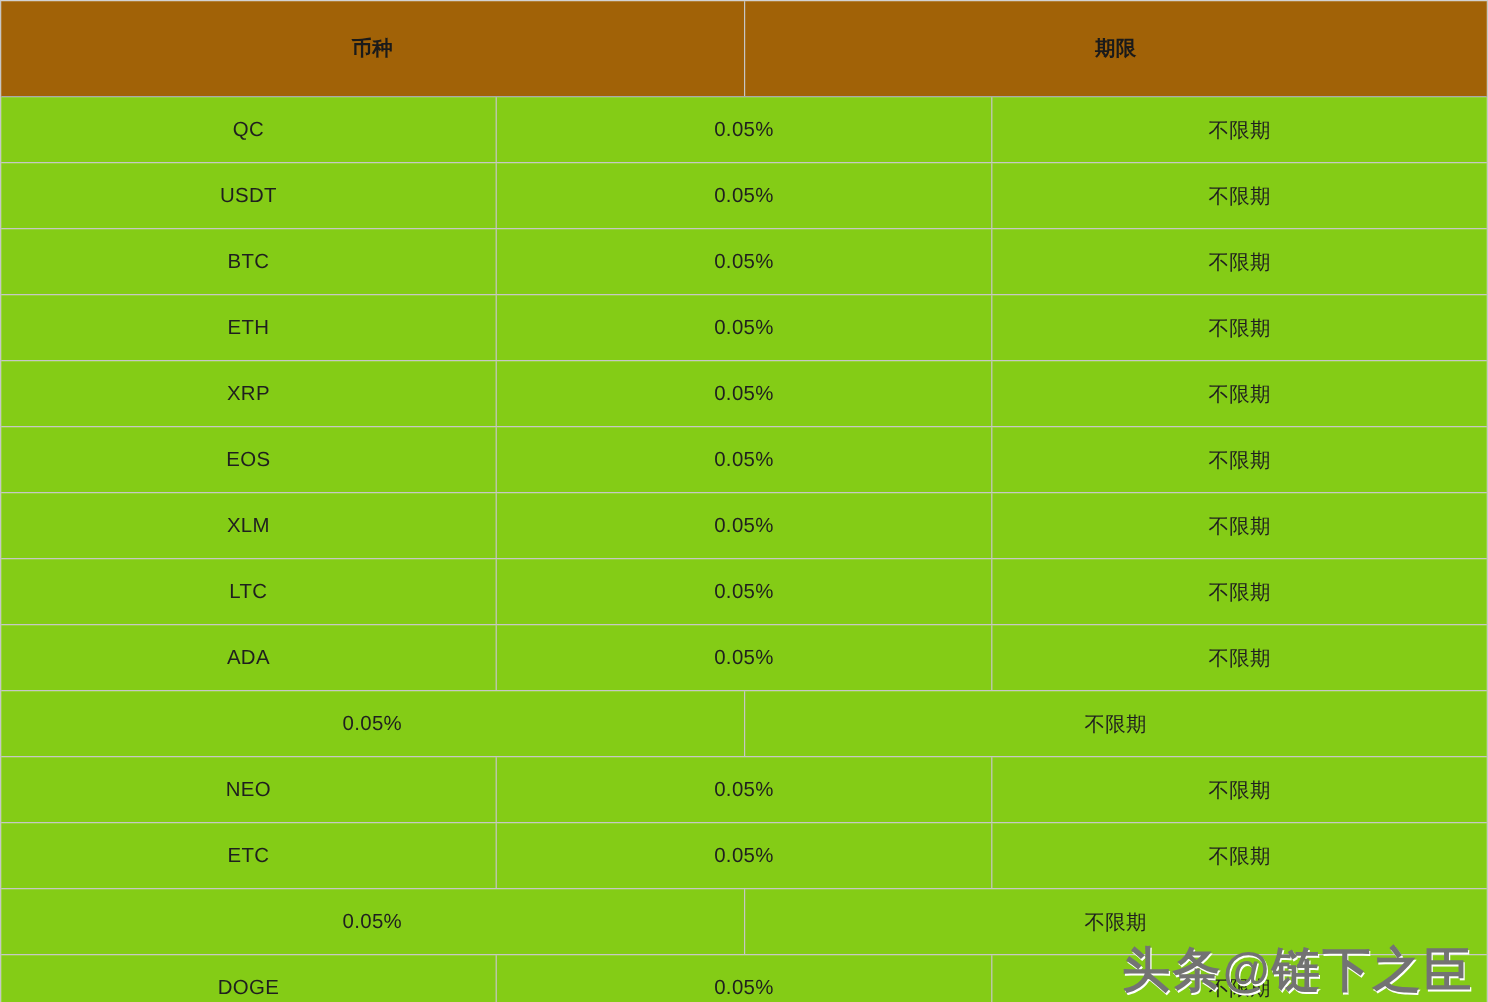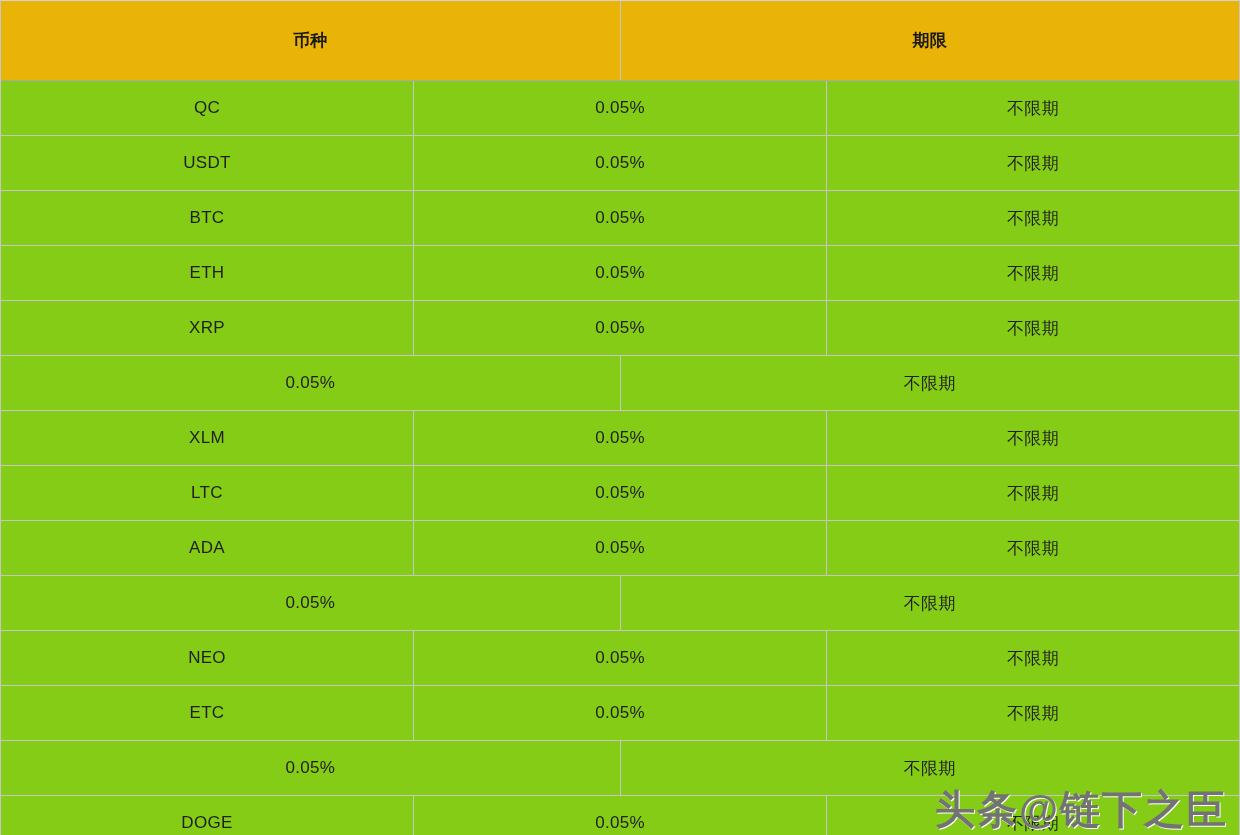--- a/index.html
+++ b/index.html
@@ -26,21 +26,21 @@
   }
   .t-row {
     display: flex;
     width: 100%;
     height: 54px;
     border-bottom: 1px solid #c6c6c6;
     background: #84cc16;
   }
   .t-row.t-header {
     height: 79px;
-    background: #eab308;
+    background: #a16207;
     border-bottom: 1px solid #a9a9a9;
   }
   .t-cell {
     flex: 1 1 0;
     display: flex;
     align-items: center;
     justify-content: center;
     border-right: 1px solid #c6c6c6;
     font-size: 17px;
     color: #1f1f1f;
@@ -99,20 +99,21 @@
           <div class="t-cell">ETH</div>
           <div class="t-cell">0.05%</div>
           <div class="t-cell">不限期</div>
         </div>
         <div class="t-row">
           <div class="t-cell">XRP</div>
           <div class="t-cell">0.05%</div>
           <div class="t-cell">不限期</div>
         </div>
         <div class="t-row">
+          <div class="t-cell">EOS</div>
           <div class="t-cell">0.05%</div>
           <div class="t-cell">不限期</div>
         </div>
         <div class="t-row">
           <div class="t-cell">XLM</div>
           <div class="t-cell">0.05%</div>
           <div class="t-cell">不限期</div>
         </div>
         <div class="t-row">
           <div class="t-cell">LTC</div>

